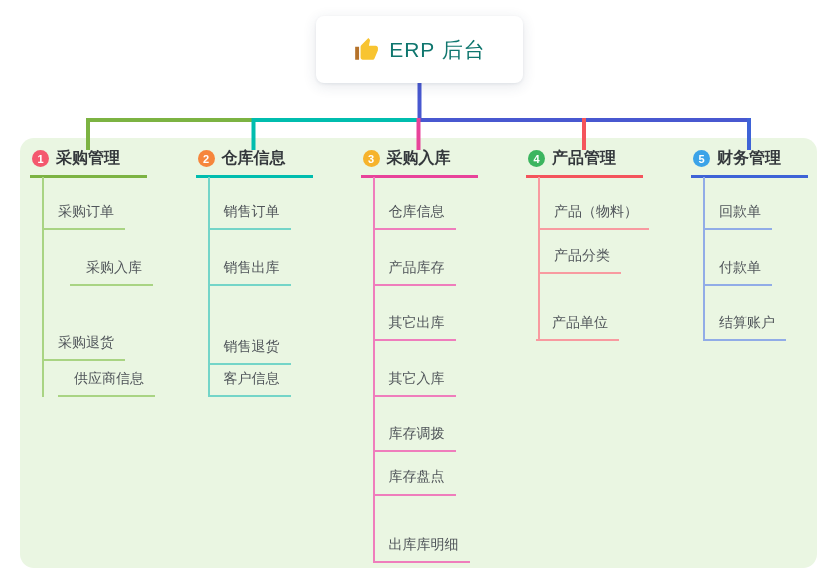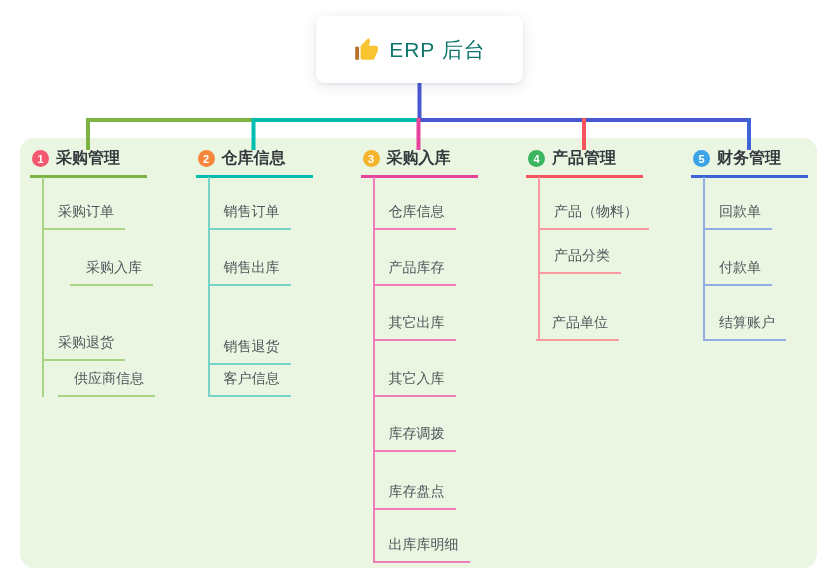--- a/index.html
+++ b/index.html
@@ -155,21 +155,21 @@
       <div class="branch-header" style="left: 360.5px; top: 148px; border-bottom-color: rgb(232, 67, 154);">
         <span class="badge" style="background: rgb(246, 179, 44);">3</span>
         <span class="branch-label">采购入库</span>
       </div>
       <div class="tree-line" style="left: 372.5px; top: 177px; height: 386px; background: rgb(239, 125, 188);"></div>
       <div class="child-node" style="left: 372.5px; top: 201px; border-bottom-color: rgb(239, 125, 188);">仓库信息</div>
       <div class="child-node" style="left: 372.5px; top: 256.5px; border-bottom-color: rgb(239, 125, 188);">产品库存</div>
       <div class="child-node" style="left: 372.5px; top: 312px; border-bottom-color: rgb(239, 125, 188);">其它出库</div>
       <div class="child-node" style="left: 372.5px; top: 367.5px; border-bottom-color: rgb(239, 125, 188);">其它入库</div>
       <div class="child-node" style="left: 372.5px; top: 423px; border-bottom-color: rgb(239, 125, 188);">库存调拨</div>
-      <div class="child-node" style="left: 372.5px; top: 481px; border-bottom-color: rgb(239, 125, 188);">库存盘点</div>
+      <div class="child-node" style="left: 372.5px; top: 467px; border-bottom-color: rgb(239, 125, 188); font-family: Liberation Mono, monospace;">库存盘点</div>
       <div class="child-node" style="left: 372.5px; top: 534px; border-bottom-color: rgb(239, 125, 188);">出库库明细</div>
       <div class="branch-header" style="left: 526px; top: 148px; border-bottom-color: rgb(244, 84, 92);">
         <span class="badge" style="background: rgb(60, 181, 95);">4</span>
         <span class="branch-label">产品管理</span>
       </div>
       <div class="tree-line" style="left: 538px; top: 177px; height: 164px; background: rgb(248, 154, 160);"></div>
       <div class="child-node" style="left: 538px; top: 201px; border-bottom-color: rgb(248, 154, 160);">产品（物料）</div>
       <div class="child-node" style="left: 538px; top: 245px; border-bottom-color: rgb(248, 154, 160);">产品分类</div>
       <div class="child-node" style="left: 524px; top: 312px; border-bottom-color: rgb(248, 154, 160); margin-left: 12px;">产品单位</div>
       <div class="branch-header" style="left: 691px; top: 148px; border-bottom-color: rgb(62, 99, 215);">

